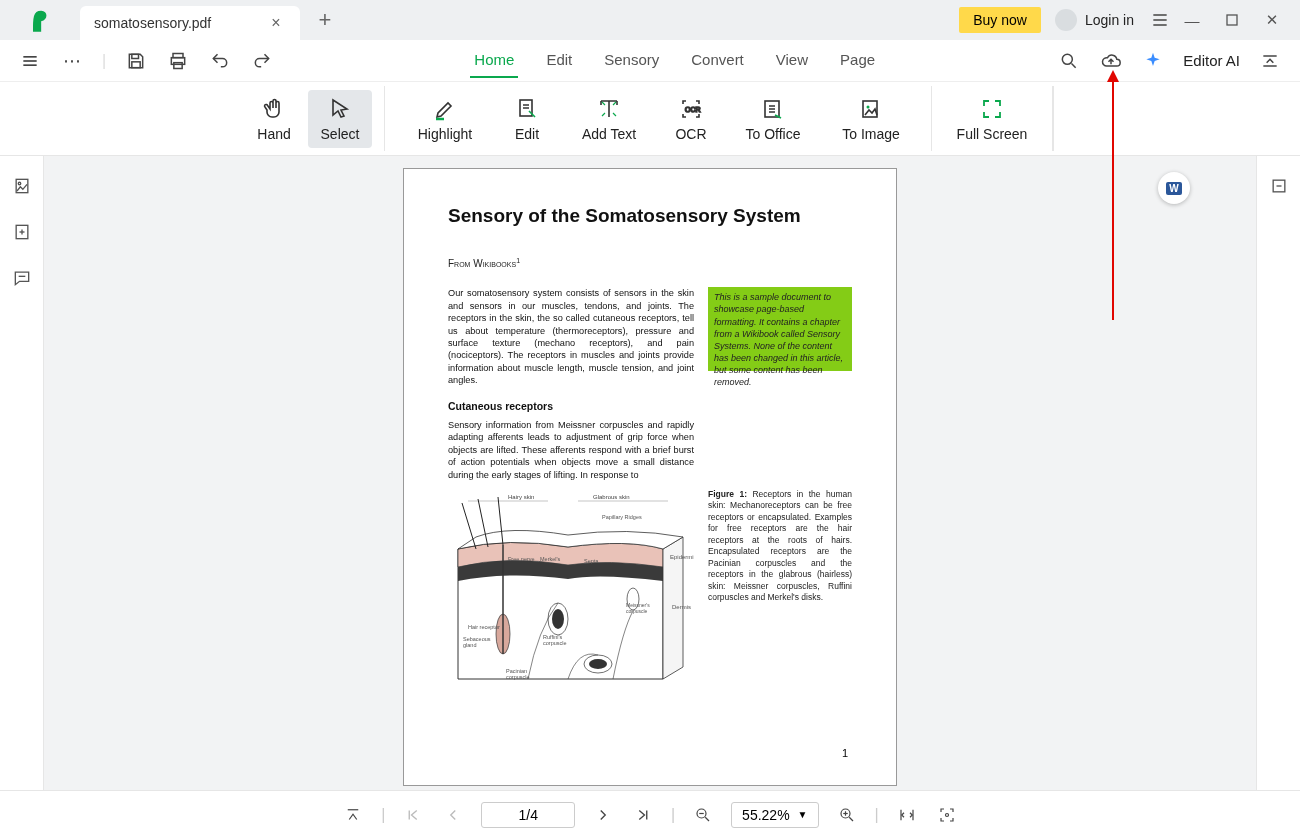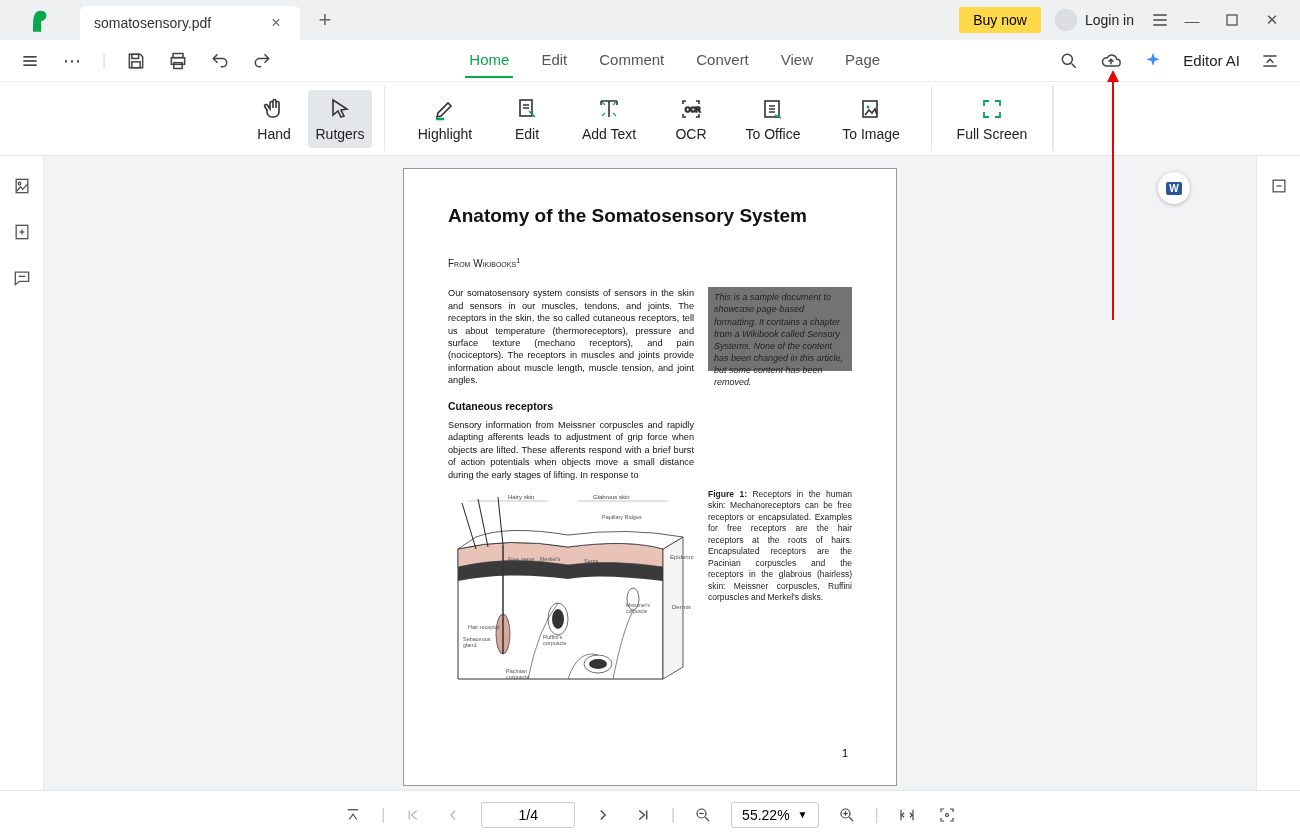--- a/index.html
+++ b/index.html
@@ -48,21 +48,21 @@
 .canvas { flex:1; position:relative; overflow:hidden; }
 .rightpanel { width:44px; background:#fff; border-left:1px solid #e6e6e6; display:flex; flex-direction:column; align-items:center; padding-top:18px; }
 
 
 .page { background:#fff; border:1px solid #999; width:494px; height:618px; margin:12px auto; padding:36px 44px 24px 44px; font-family: Georgia, 'Times New Roman', serif; position:relative; }
 .page h1 { font-size:19px; font-weight:700; margin-bottom:30px; color:#111; }
 .from { font-variant: small-caps; font-size:10px; margin-bottom:18px; color:#222; }
 .from sup{font-size:7px;}
 .twocol { display:flex; gap:14px; }
 .col1 { width:246px; font-size:9.2px; text-align:justify; line-height:1.35; color:#111; }
-.notebox { flex:1; background:#737373; font-style:italic; font-size:9px; padding:4px 6px; line-height:1.35; color:#222; height:84px; }
+.notebox { flex:1; background:#84cc16; font-style:italic; font-size:9px; padding:4px 6px; line-height:1.35; color:#222; height:84px; }
 .page h3 { font-size:10.5px; font-weight:700; margin:12px 0 6px 0; }
 .below { display:flex; gap:14px; margin-top:8px; }
 .figbox { width:246px; }
 .figimg { width:100%; height:200px; background:#fff; border:none; position:relative; }
 .figimg svg { width:100%; height:100%; }
 .caption { flex:1; font-size:8.5px; text-align:justify; color:#222; line-height:1.35; }
 .caption .fignum{font-weight:700;}
 .footnote { font-size:8.5px; margin-top:8px; border-top:1px solid #333; padding-top:3px; width:100%; }
 .pagenum { position:absolute; right:48px; bottom:26px; font-size:11px; }
 
@@ -154,21 +154,21 @@
     <div class="icon-btn">
         <svg viewBox="0 0 24 24" fill="none" stroke="#444" stroke-width="1.8">
           <path d="M15 14l5-5-5-5"></path>
           <path d="M20 9H9a5 5 0 0 0 0 10h2"></path>
         </svg>
       </div>
   </div>
   <div class="menu-tabs">
     <div class="menu-tab active">Home</div>
     <div class="menu-tab">Edit</div>
-    <div class="menu-tab">Comment</div>
+    <div class="menu-tab">Sensory</div>
     <div class="menu-tab">Convert</div>
     <div class="menu-tab">View</div>
     <div class="menu-tab">Page</div>
   </div>
   <div class="right-icons">
     <div class="icon-btn">
         <svg viewBox="0 0 24 24" fill="none" stroke="#444" stroke-width="1.8">
           <circle cx="10" cy="10" r="6"></circle>
           <line x1="15" y1="15" x2="20" y2="20"></line>
         </svg>
@@ -205,21 +205,21 @@
           </svg>
         </span>
       <span>Hand</span>
     </div>
     <div class="toolbtn small active">
       <span class="ticon">
           <svg viewBox="0 0 24 24" fill="none" stroke="#333" stroke-width="1.6">
             <path d="M5 3l14 9-6 1 3 6-3 1-3-6-5 4z"></path>
           </svg>
         </span>
-      <span>Rutgers</span>
+      <span>Select</span>
     </div>
   </div>
   <div class="toolgroup">
     <div class="toolbtn">
       <span class="ticon">
           <svg viewBox="0 0 24 24" fill="none" stroke="#333" stroke-width="1.6">
             <path d="M4 20l4-1 10-10-3-3L5 16z"></path>
             <path d="M3 22h8" stroke="#0aa84d" stroke-width="2.5"></path>
           </svg>
         </span>
@@ -306,21 +306,21 @@
     <div class="icon-btn">
         <svg viewBox="0 0 24 24" fill="none" stroke="#555" stroke-width="1.6">
           <path d="M4 5h16v11H9l-5 4z"></path>
           <line x1="8" y1="10" x2="16" y2="10"></line>
         </svg>
       </div>
   </div>
 
   <div class="canvas">
     <div class="page">
-      <h1>Anatomy of the Somatosensory System</h1>
+      <h1>Sensory of the Somatosensory System</h1>
       <div class="from"><span>From Wikibooks</span><sup>1</sup></div>
       <div class="twocol">
         <div class="col1">Our somatosensory system consists of sensors in the skin and sensors in our muscles, tendons, and joints. The receptors in the skin, the so called cutaneous receptors, tell us about temperature (thermoreceptors), pressure and surface texture (mechano receptors), and pain (nociceptors). The receptors in muscles and joints provide information about muscle length, muscle tension, and joint angles.</div>
         <div class="notebox">This is a sample document to showcase page-based formatting. It contains a chapter from a Wikibook called Sensory Systems. None of the content has been changed in this article, but some content has been removed.</div>
       </div>
       <div class="col1" style="width:246px;">
         <h3>Cutaneous receptors</h3>
         <div style="font-size:9.2px;text-align:justify;line-height:1.35;">Sensory information from Meissner corpuscles and rapidly adapting afferents leads to adjustment of grip force when objects are lifted. These afferents respond with a brief burst of action potentials when objects move a small distance during the early stages of lifting. In response to</div>
       </div>
       <div class="below">

